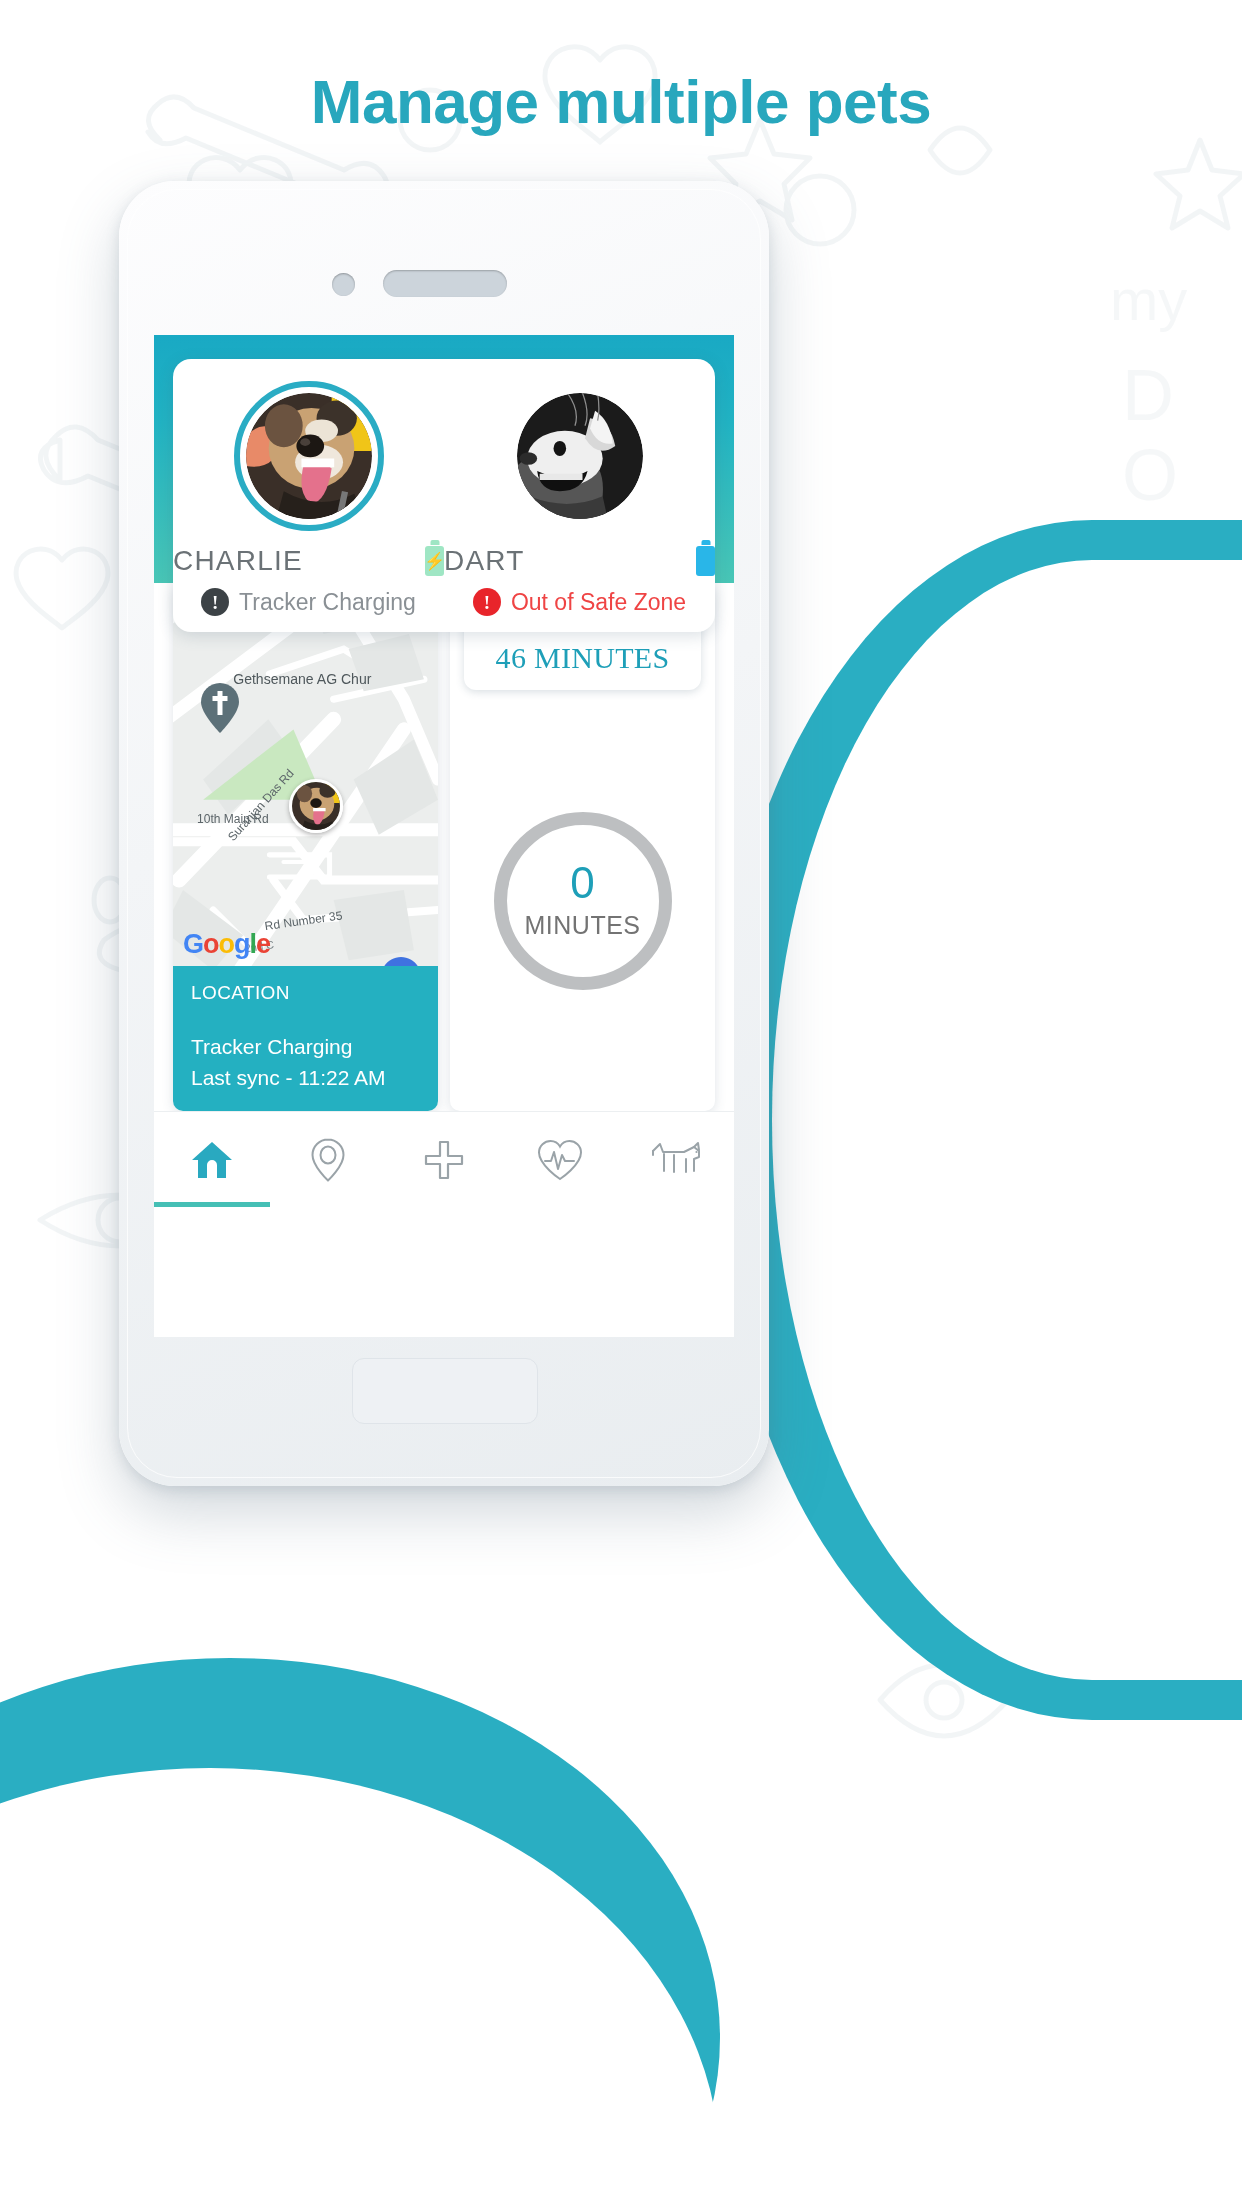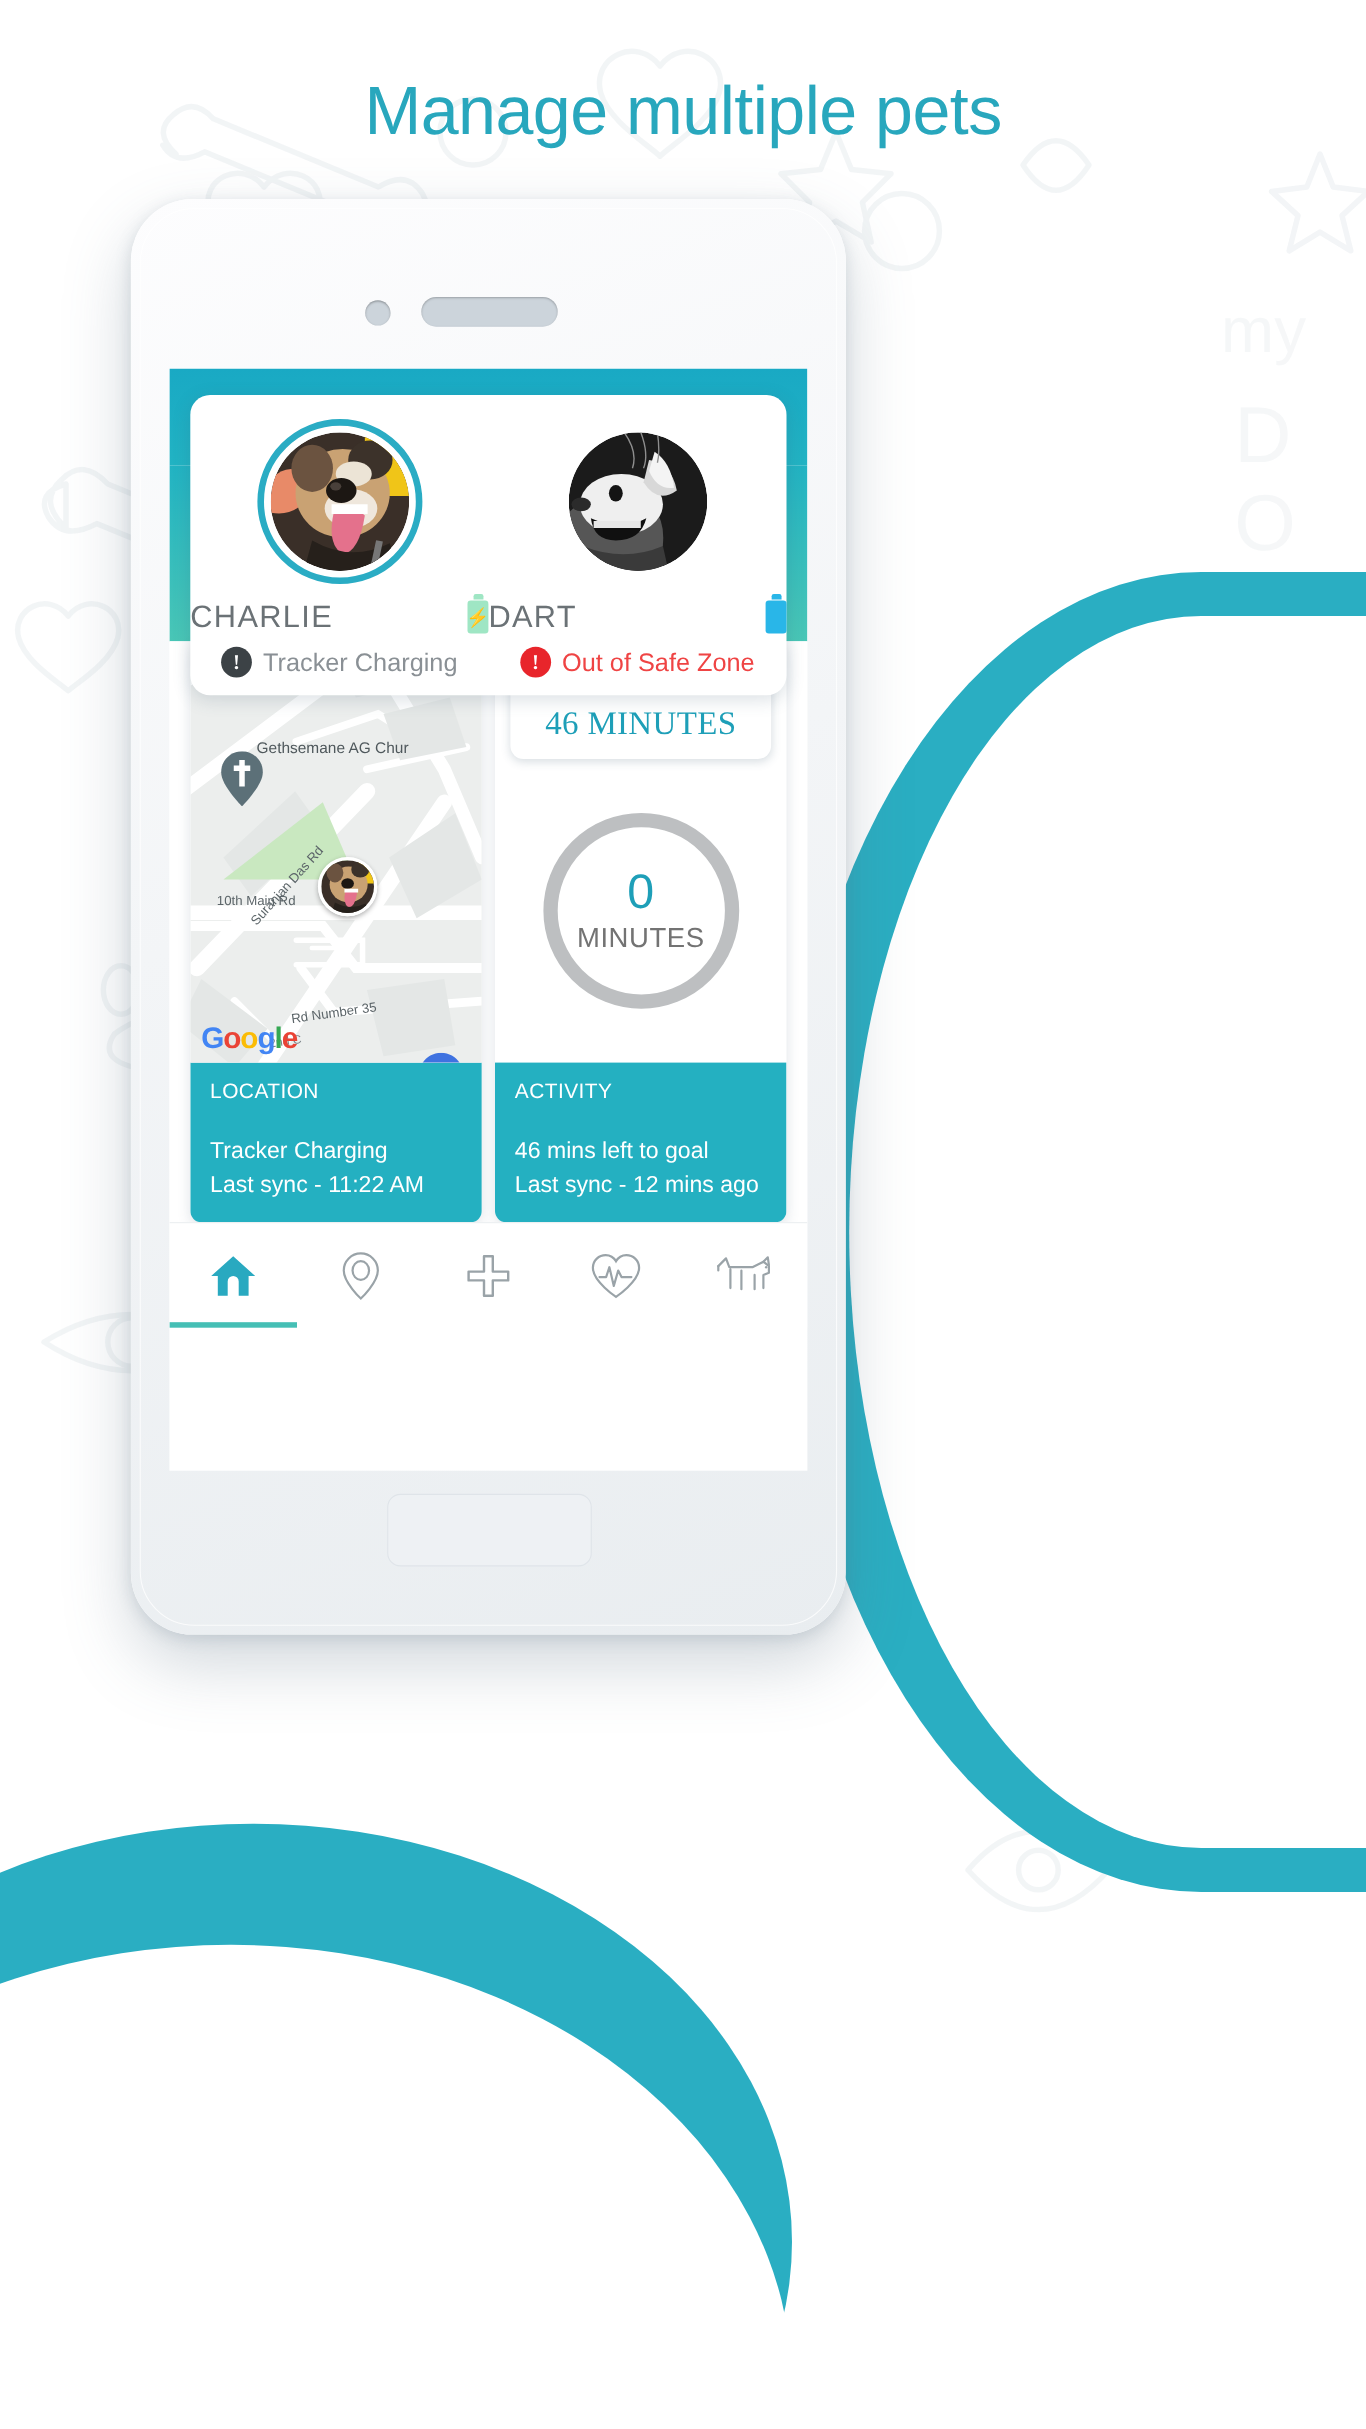--- a/index.html
+++ b/index.html
@@ -42,21 +42,21 @@
     z-index:2;
   }
 
   
   #headline {
     position:absolute; top:66px; left:0; width:100%;
     text-align:center; z-index:6;
     color:#28a7bd;
     font-size:62px;
     letter-spacing:-.5px;
-    font-weight:400;
+    font-weight:700;
     font-family:"Liberation Sans", sans-serif;
   }
 
   
   #phone {
     position:absolute;
     left:119px; top:181px;
     width:650px; height:1305px;
     background:linear-gradient(160deg,#fdfdfe 0%,#f3f5f7 45%,#e9edf0 100%);
     border-radius:56px;
@@ -481,25 +481,20 @@
         <div class="goal-card">
           <div class="goal-label">Goal</div>
           <div class="goal-value">46 MINUTES</div>
         </div>
         <div class="ring-wrap">
           <div class="ring">
             <div class="ring-num">0</div>
             <div class="ring-unit">MINUTES</div>
           </div>
         </div>
-        <div class="tile-footer">
-          <div class="tile-title">ACTIVITY</div>
-          <div class="tile-line">46 mins left to goal</div>
-          <div class="tile-line">Last sync - 12 mins ago</div>
-        </div>
       </div>
 
     </div>
 
     <div class="bottomnav">
       <div class="navitem">
         <svg width="42" height="40" viewBox="0 0 42 40">
           <path d="M21 2 L41 20 h-6 v18 H26 V25 a5 5 0 0 0-10 0 v13 H7 V20 H1z" fill="#29a9c0"></path>
         </svg>
         <div class="nav-underline"></div>

